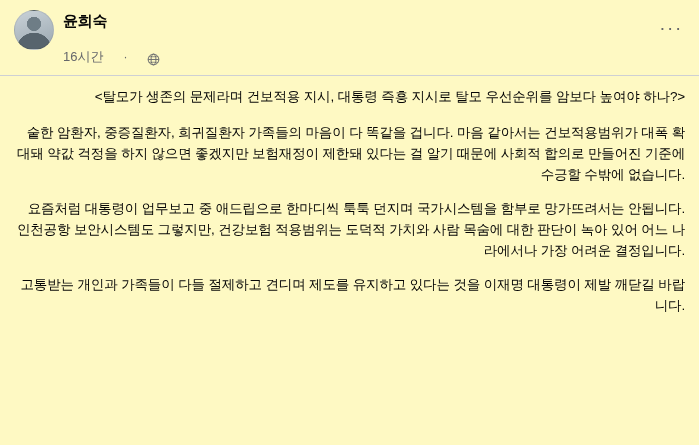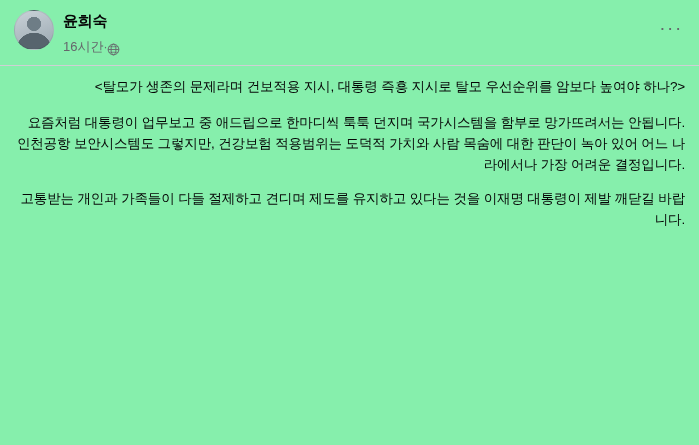--- a/index.html
+++ b/index.html
@@ -11,21 +11,21 @@
     height: 445px;
     background: #ffffff;
     font-family: "Liberation Sans", sans-serif;
     color: #050505;
     overflow: hidden;
   }
   .post {
     width: 699px;
     height: 445px;
     box-sizing: border-box;
-    background: #86efac;
+    background: #fef9c3;
     position: relative;
   }
   .post-header {
     display: flex;
     align-items: flex-start;
     padding: 10px 14px 6px 14px;
     position: relative;
   }
   .avatar {
     width: 40px;
@@ -51,22 +51,22 @@
   .author {
     font-size: 15px;
     font-weight: bold;
     color: #050505;
     line-height: 19px;
     letter-spacing: -0.2px;
   }
   .meta {
     display: flex;
     align-items: center;
-    gap: 0;
-    margin-top: 9px;
+    gap: 20px;
+    margin-top: 19px;
   }
   .meta .time {
     font-size: 13px;
     color: #65676b;
     line-height: 16px;
   }
   .dot-sep {
     font-size: 12px;
     color: #65676b;
     line-height: 16px;
@@ -138,17 +138,18 @@
         </span>
       </div>
     </div>
     <div class="more-btn">···</div>
   </div>
 
   <div class="divider"></div>
 
   <div class="post-body">
     <p class="headline">&lt;탈모가 생존의 문제라며 건보적용 지시, 대통령 즉흥 지시로 탈모 우선순위를 암보다 높여야 하나?&gt;</p>
+    <p>숱한 암환자, 중증질환자, 희귀질환자 가족들의 마음이 다 똑같을 겁니다. 마음 같아서는 건보적용범위가 대폭 확대돼 약값 걱정을 하지 않으면 좋겠지만 보험재정이 제한돼 있다는 걸 알기 때문에 사회적 합의로 만들어진 기준에 수긍할 수밖에 없습니다.</p>
     <p>요즘처럼 대통령이 업무보고 중 애드립으로 한마디씩 툭툭 던지며 국가시스템을 함부로 망가뜨려서는 안됩니다. 인천공항 보안시스템도 그렇지만, 건강보험 적용범위는 도덕적 가치와 사람 목숨에 대한 판단이 녹아 있어 어느 나라에서나 가장 어려운 결정입니다.</p>
     <p>고통받는 개인과 가족들이 다들 절제하고 견디며 제도를 유지하고 있다는 것을 이재명 대통령이 제발 깨닫길 바랍니다.</p>
   </div>
 
 </div>
 
 </body></html>

